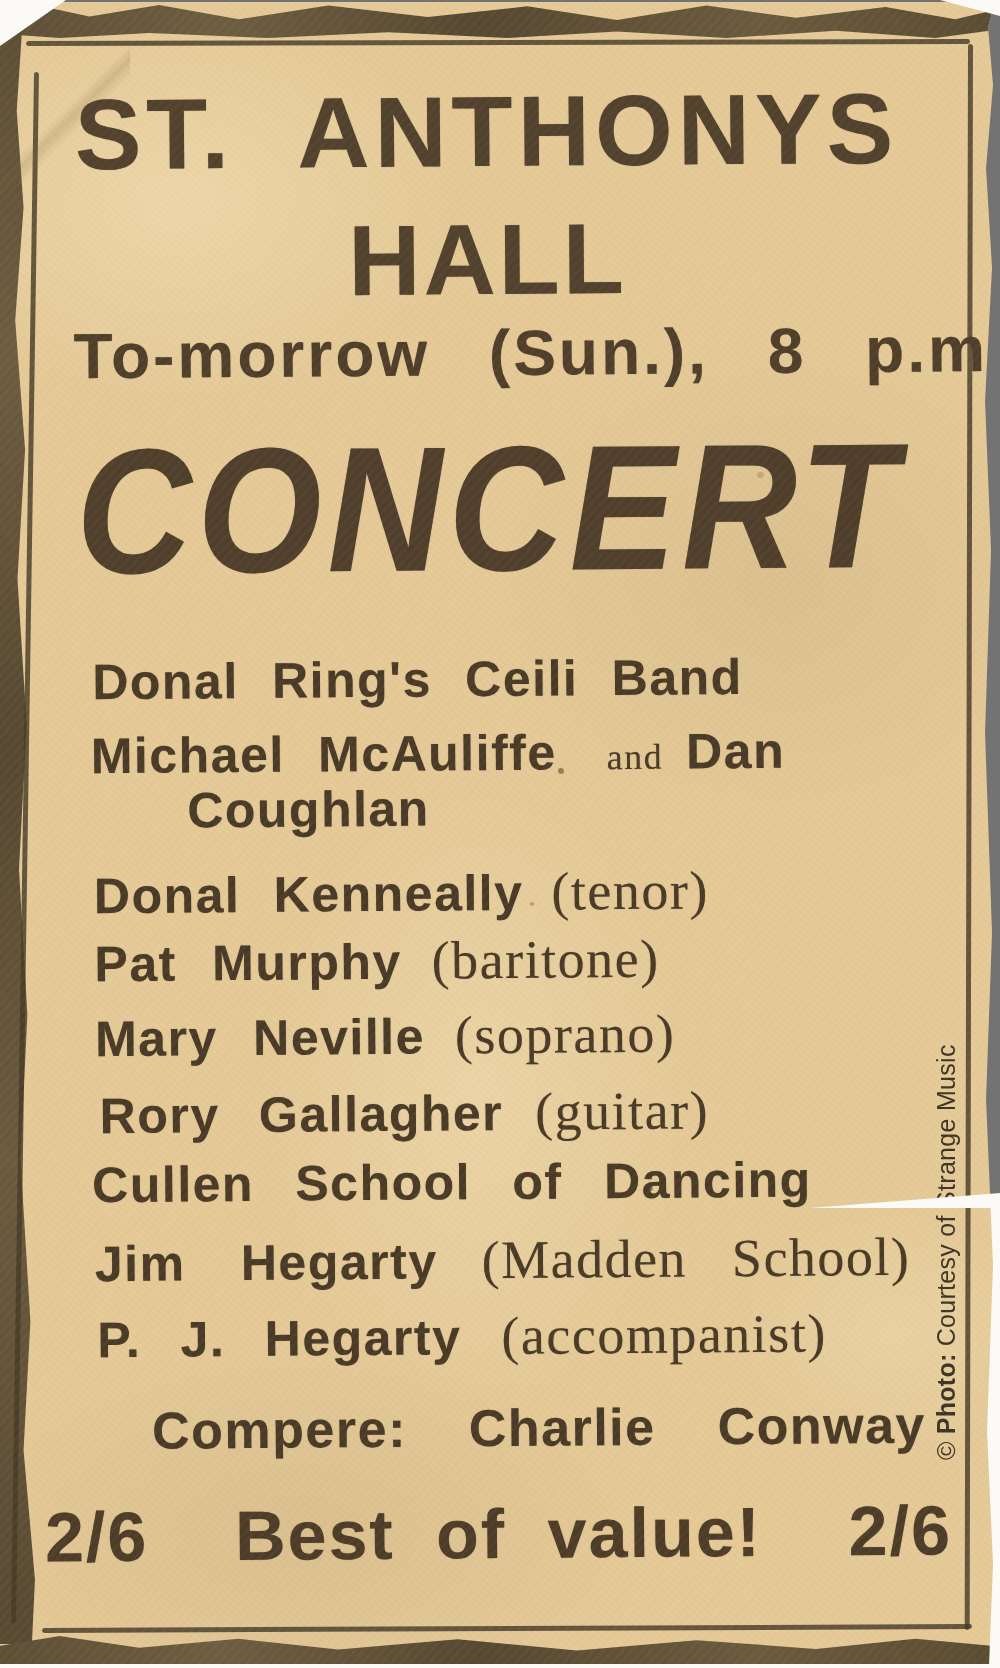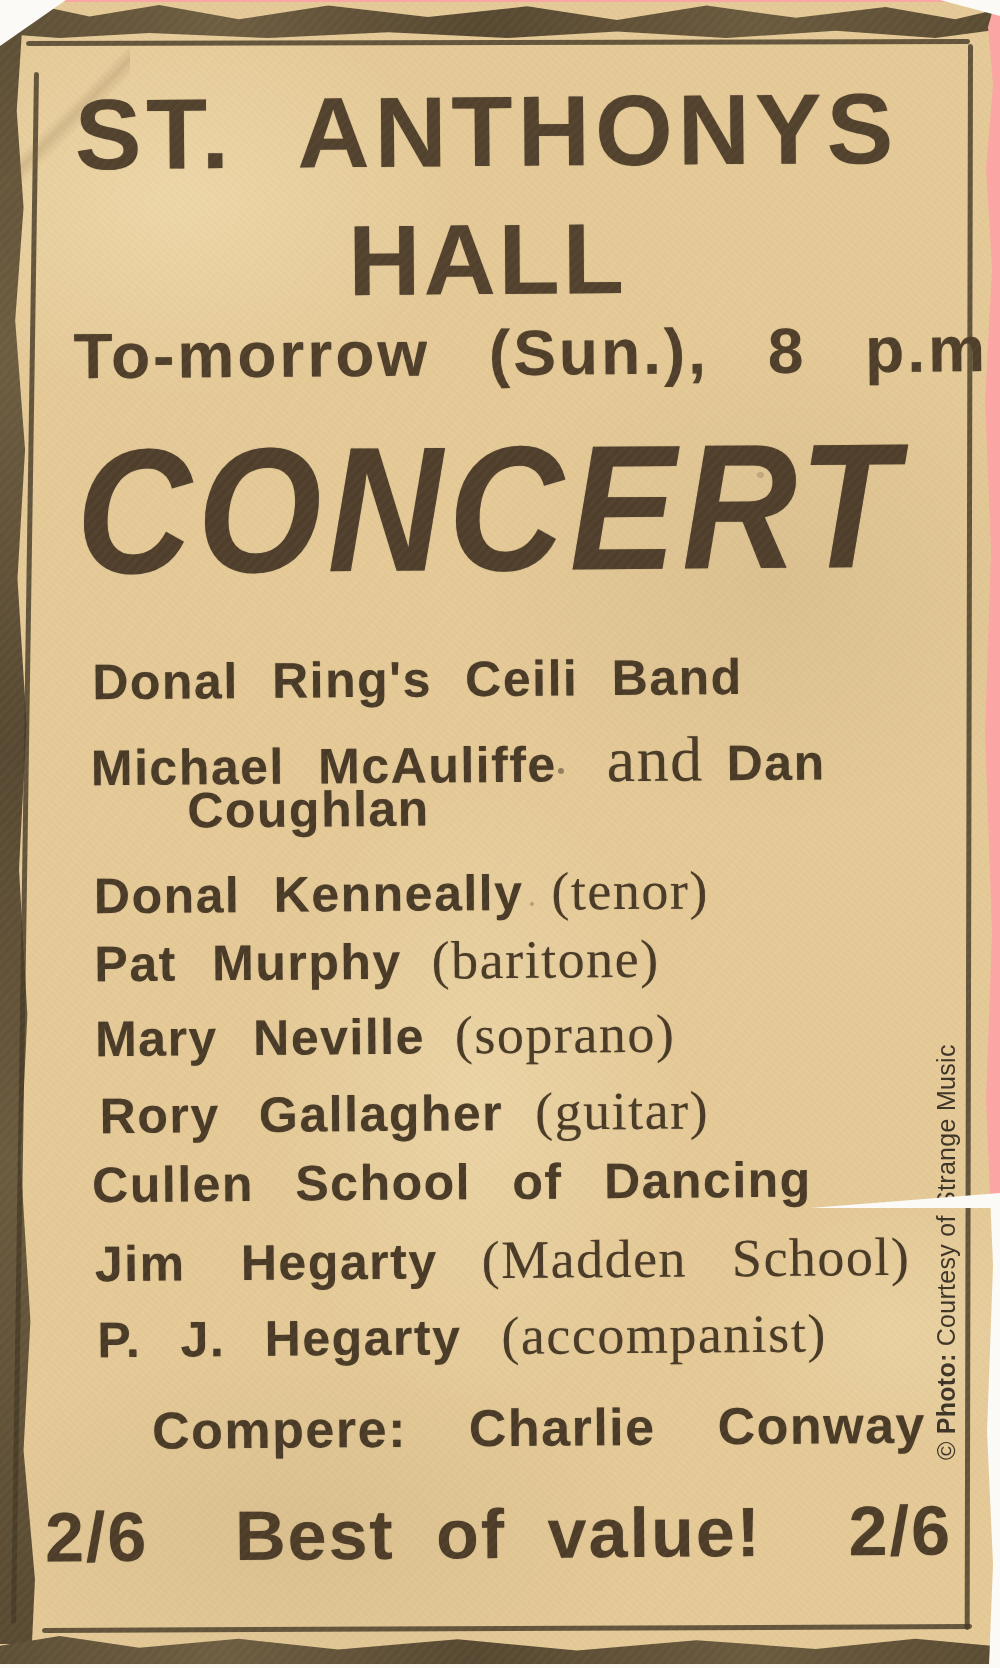--- a/index.html
+++ b/index.html
@@ -1,17 +1,17 @@
 <!DOCTYPE html>
 <html><head>
 <meta charset="utf-8">
 <style>
   html,body{margin:0;padding:0;}
   body{width:1000px;height:1668px;overflow:hidden;background:#fbfaf6;}
-  #stage{position:relative;width:1000px;height:1208px;background:#fca5a5;
+  #stage{position:relative;width:1000px;height:1208px;background:#737373;
          font-family:"Liberation Sans",sans-serif;}
 
   
   .paper{position:absolute;left:0;top:2px;width:995px;height:1662px;
     background-color:#e5ca98;
     background-image:
       radial-gradient(ellipse 420px 300px at 18% 12%, rgba(255,242,205,.30), transparent 65%),
       radial-gradient(ellipse 520px 420px at 78% 35%, rgba(125,95,55,.09), transparent 60%),
       radial-gradient(ellipse 340px 520px at 48% 66%, rgba(255,246,214,.22), transparent 60%),
       radial-gradient(ellipse 600px 320px at 30% 92%, rgba(130,100,60,.10), transparent 60%),
@@ -62,21 +62,21 @@
     text-shadow:0 0 1px rgba(75,59,39,.45);}
   .venue{left:0;right:10px;text-align:center;font-size:100px;letter-spacing:5px;
     color:#51412d;}
   .v1{top:72px;word-spacing:34px;}
   .v2{top:200px;letter-spacing:3px;}
   .datetime{top:314px;left:78px;font-size:64px;letter-spacing:3px;word-spacing:38px;color:#4e3e2a;}
   .concert{top:404px;left:0;right:10px;text-align:center;font-size:178px;font-style:italic;
     letter-spacing:6px;transform:scaleX(.9);color:#4e3e2b;}
   .roster{font-size:50px;letter-spacing:1.5px;color:#483a26;}
   .role{font-family:"Liberation Serif",serif;font-weight:400;font-size:54px;}
-  .andword{font-family:"Liberation Serif",serif;font-weight:400;font-size:64px;}
+  .andword{font-family:"Liberation Serif",serif;font-weight:400;font-size:36px;}
   .compere{top:1396px;left:148px;font-size:52px;word-spacing:46px;}
   .prices{top:1492px;left:40px;right:48px;display:flex;justify-content:space-between;
     font-size:70px;letter-spacing:2px;color:#4c3c28;}
   .prices .slogan{word-spacing:20px;}
 
   
   .credit{position:absolute;left:924px;top:1010px;width:46px;height:448px;}
   .credit-inner{position:absolute;left:8px;top:448px;transform:rotate(-90deg);
     transform-origin:0 0;white-space:nowrap;font-size:25px;letter-spacing:.3px;color:#3d3428;}
   .credit-inner .sym{margin-right:7px;}

